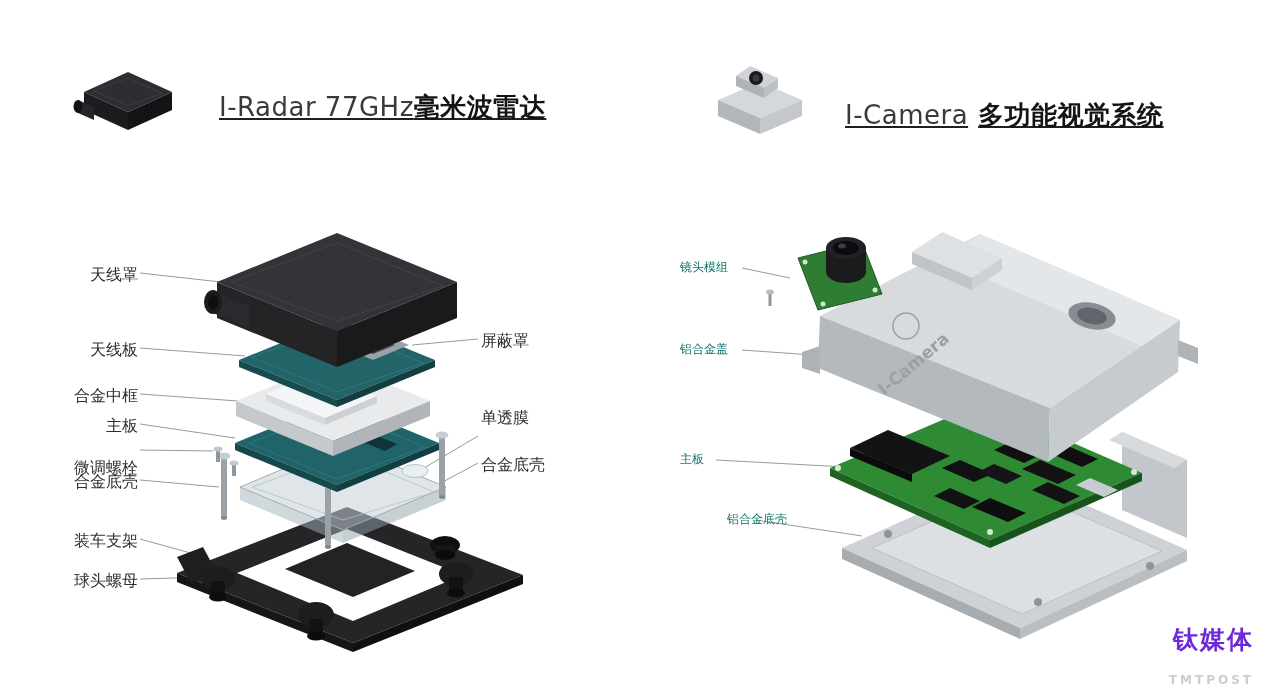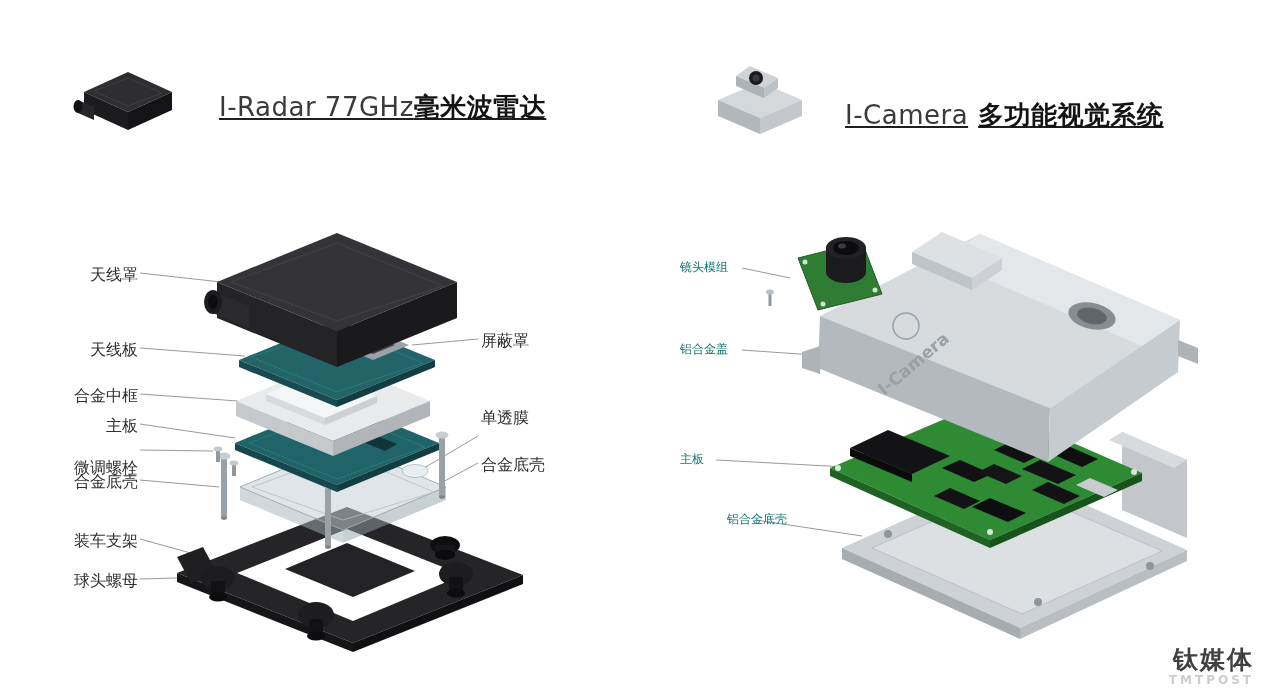--- a/index.html
+++ b/index.html
@@ -15,22 +15,22 @@
   .title .en { font-weight:400; color:#3a3a3a; }
   .title .zh { font-weight:700; color:#141414; }
   .title.cam .en { margin-right:10px; }
 
   .r-lbl  { position:absolute; left:58px;  width:80px; text-align:right;
             font-size:16px; color:#303030; white-space:nowrap; }
   .r-lbl2 { position:absolute; left:481px; font-size:16px; color:#303030; white-space:nowrap;text-align:center; }
   .c-lbl  { position:absolute; left:680px; font-size:12px; color:#0f766e; white-space:nowrap; }
 
   .watermark { position:absolute; right:10px; bottom:6px; text-align:right; line-height:1.1; }
-  .watermark .w1 { font-size:25px; font-weight:700; color:#404040; letter-spacing:2px;font-family:Liberation Serif, serif; }
-  .watermark .w2 { font-size:12px; font-weight:700; color:#cbcdcf; letter-spacing:3px; }
+  .watermark .w1 { font-size:25px; font-weight:700; color:#6d28d9; letter-spacing:2px;font-family:Liberation Serif, serif; }
+  .watermark .w2 { font-size:12px; font-weight:700; color:#cbcdcf; letter-spacing:3px;margin-top:20px; }
 </style>
 </head>
 <body>
 
 <div class="canvas">
 
   <section>
 
     <svg class="abs" style="left:68px; top:62px;" width="118" height="82" viewBox="0 0 118 82">
       <path d="M60,10 L104,30 L60,50 L16,30 Z" fill="#2e2e32"></path>

